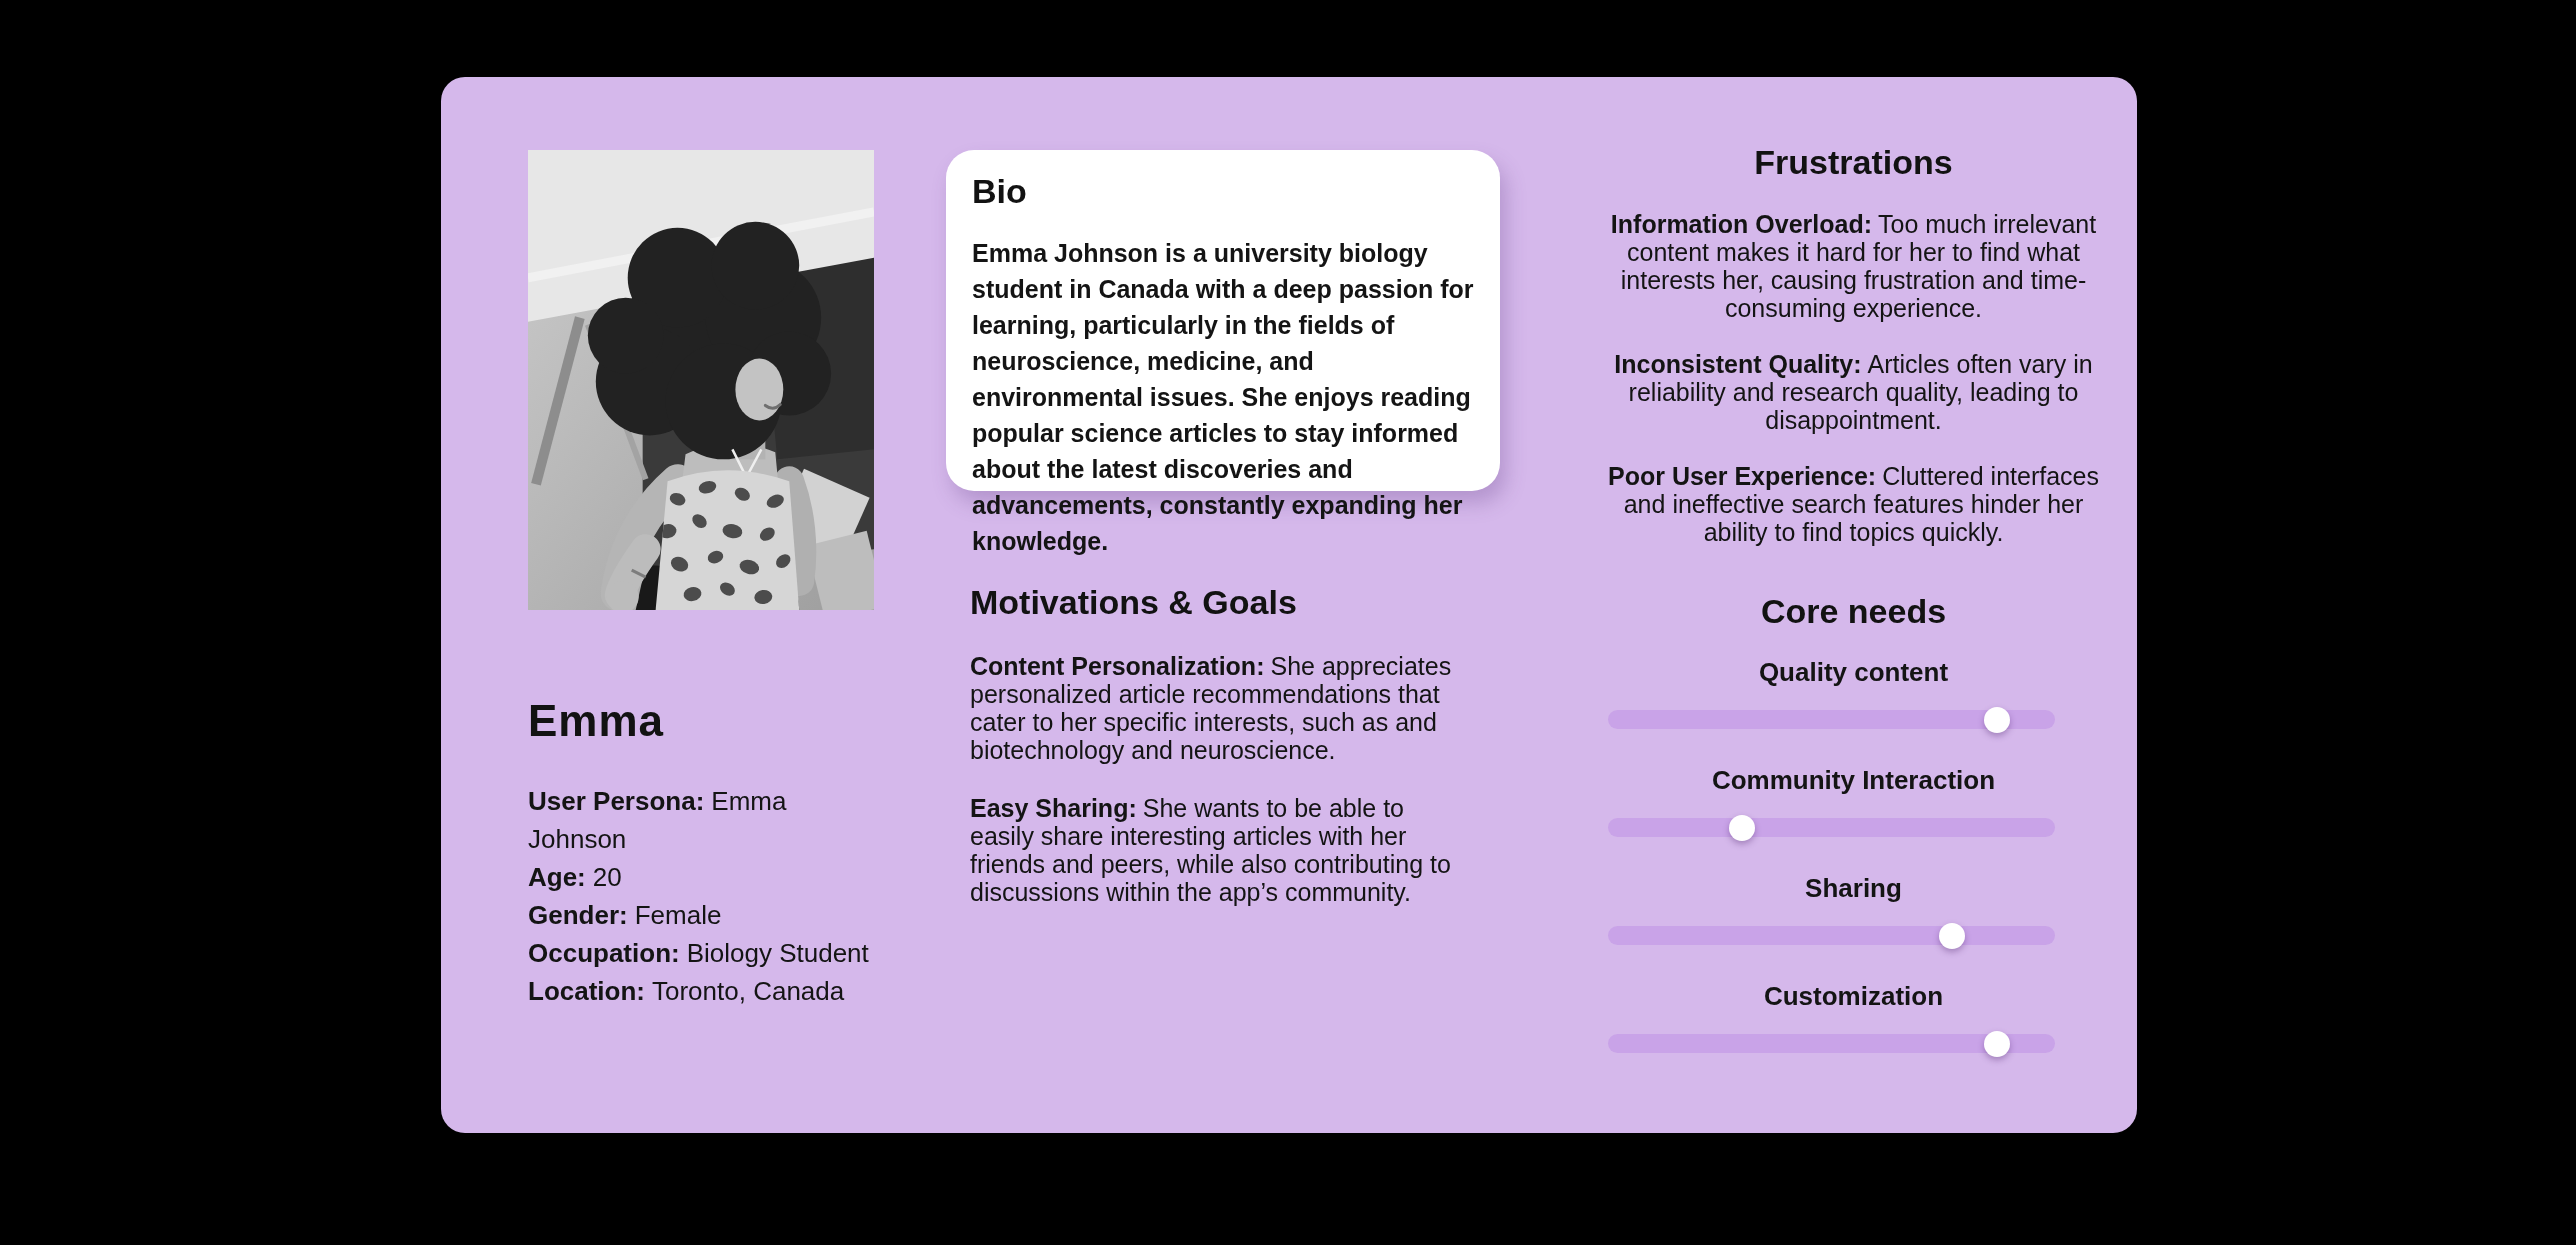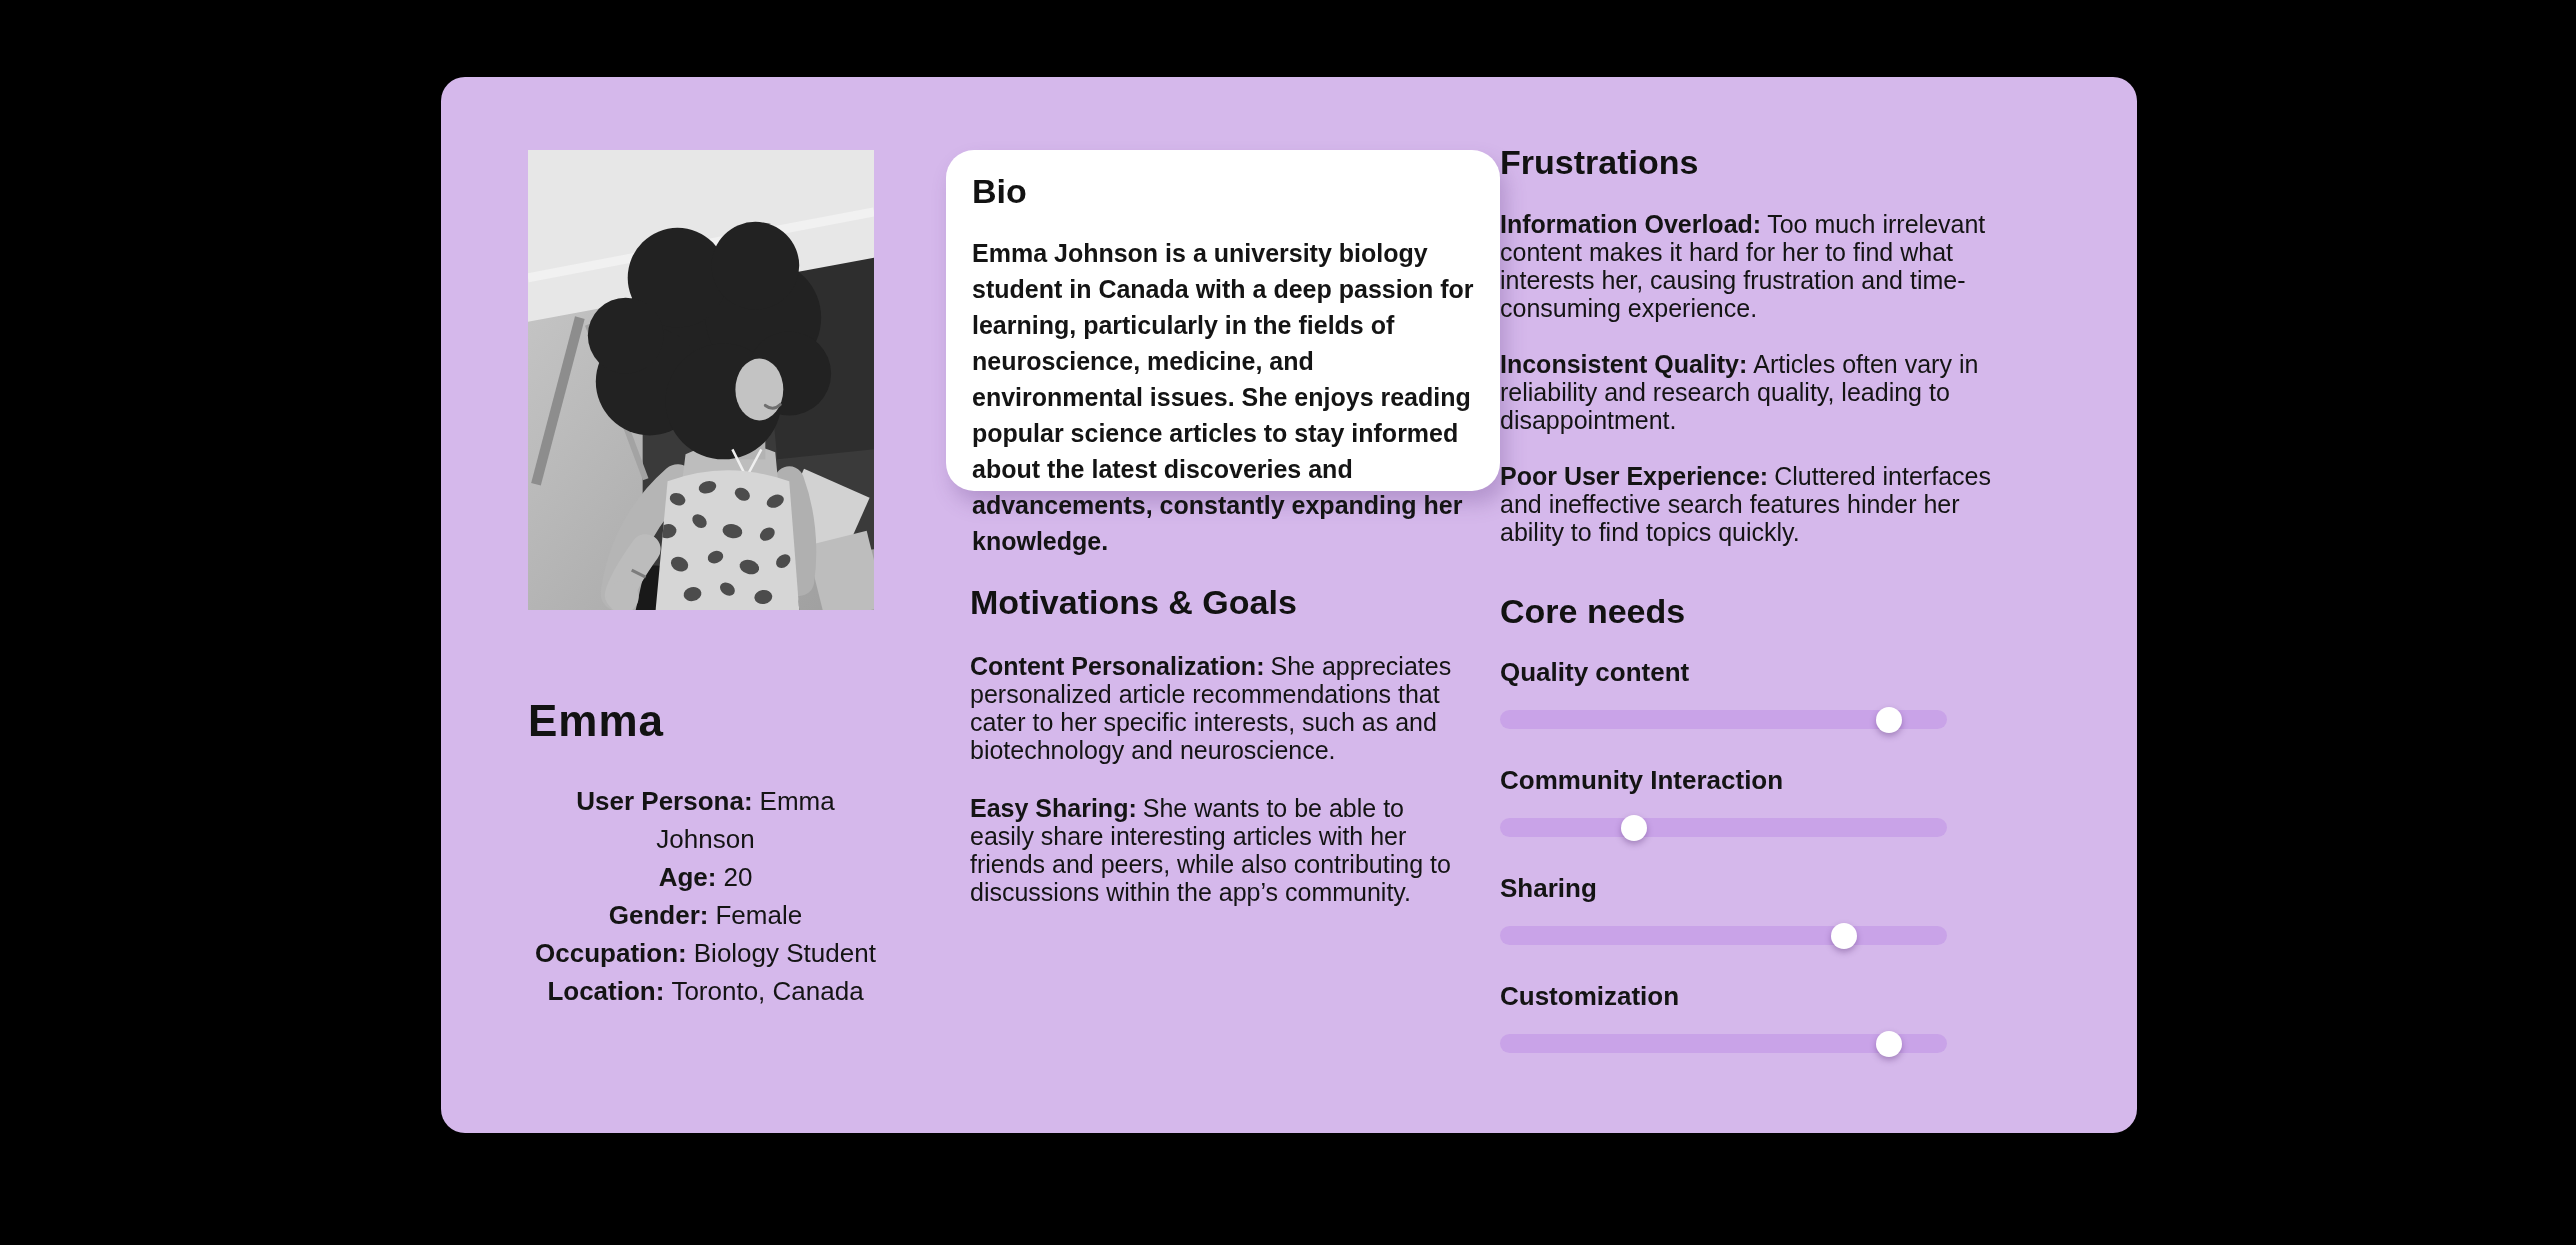--- a/index.html
+++ b/index.html
@@ -34,21 +34,20 @@
     font-weight:700;
     letter-spacing:1px;
     color:#121212;
   }
   .details {
     margin-top:36px;
     width:355px;
     font-size:26px;
     line-height:38px;
     list-style:none;
-    text-align:center;
   }
   .details b { font-weight:700; margin-right:7px; }
 
   
   .col2 { position:absolute; left:505px; top:73px; width:554px; }
   .bio-box {
     width:554px; height:341px;
     background:#ffffff;
     border-radius:28px;
     padding:22px 26px;
@@ -69,21 +68,21 @@
   .para {
     font-size:25px;
     line-height:28px;
     margin-top:30px;
     font-weight:400;
   }
   .para b { font-weight:700; margin-right:6px; }
   .motivations .para { width:504px; }
 
   
-  .col3 { position:absolute; left:1059px; top:66px; width:491px; }
+  .col3 { position:absolute; left:1167px; top:66px; width:491px;text-align:center; }
   .col3 .para { width:491px; margin-top:28px; }
   .core-needs-title { margin-top:46px; }
 
   .slider-group { margin-top:26px; }
   .slider-label {
     font-size:26px;
     font-weight:700;
     margin-bottom:22px;
   }
   .slider-track {

